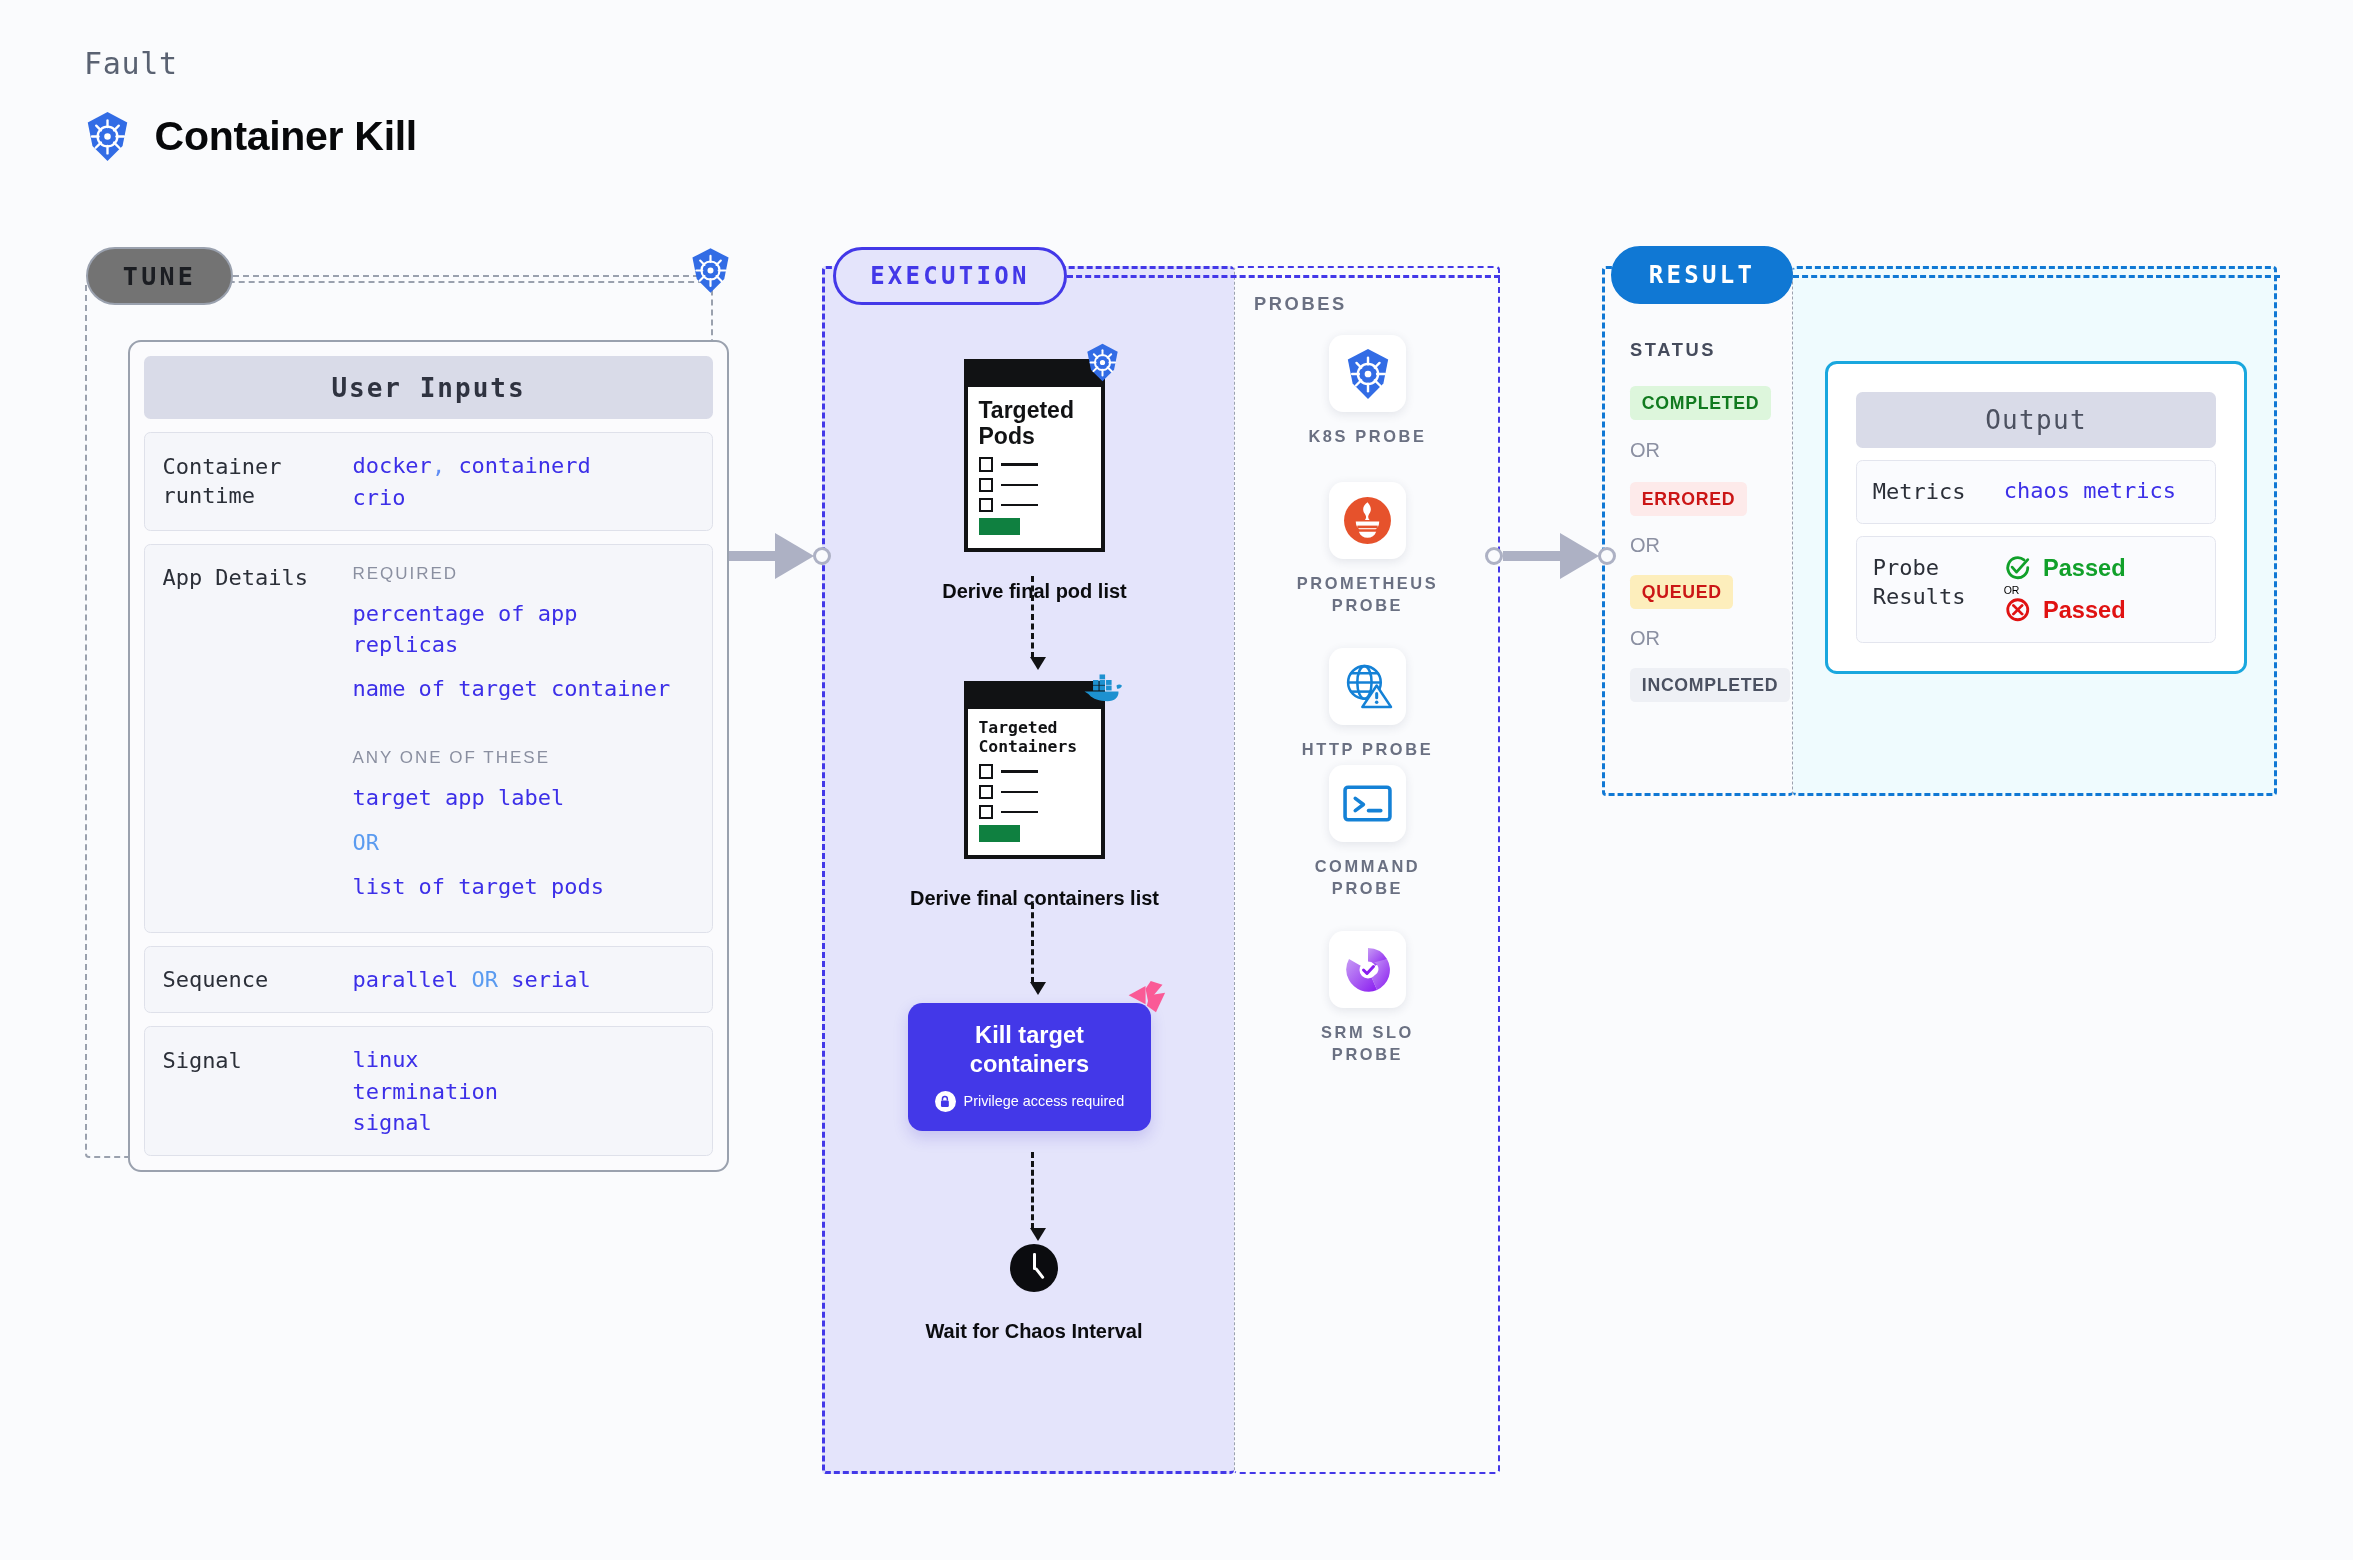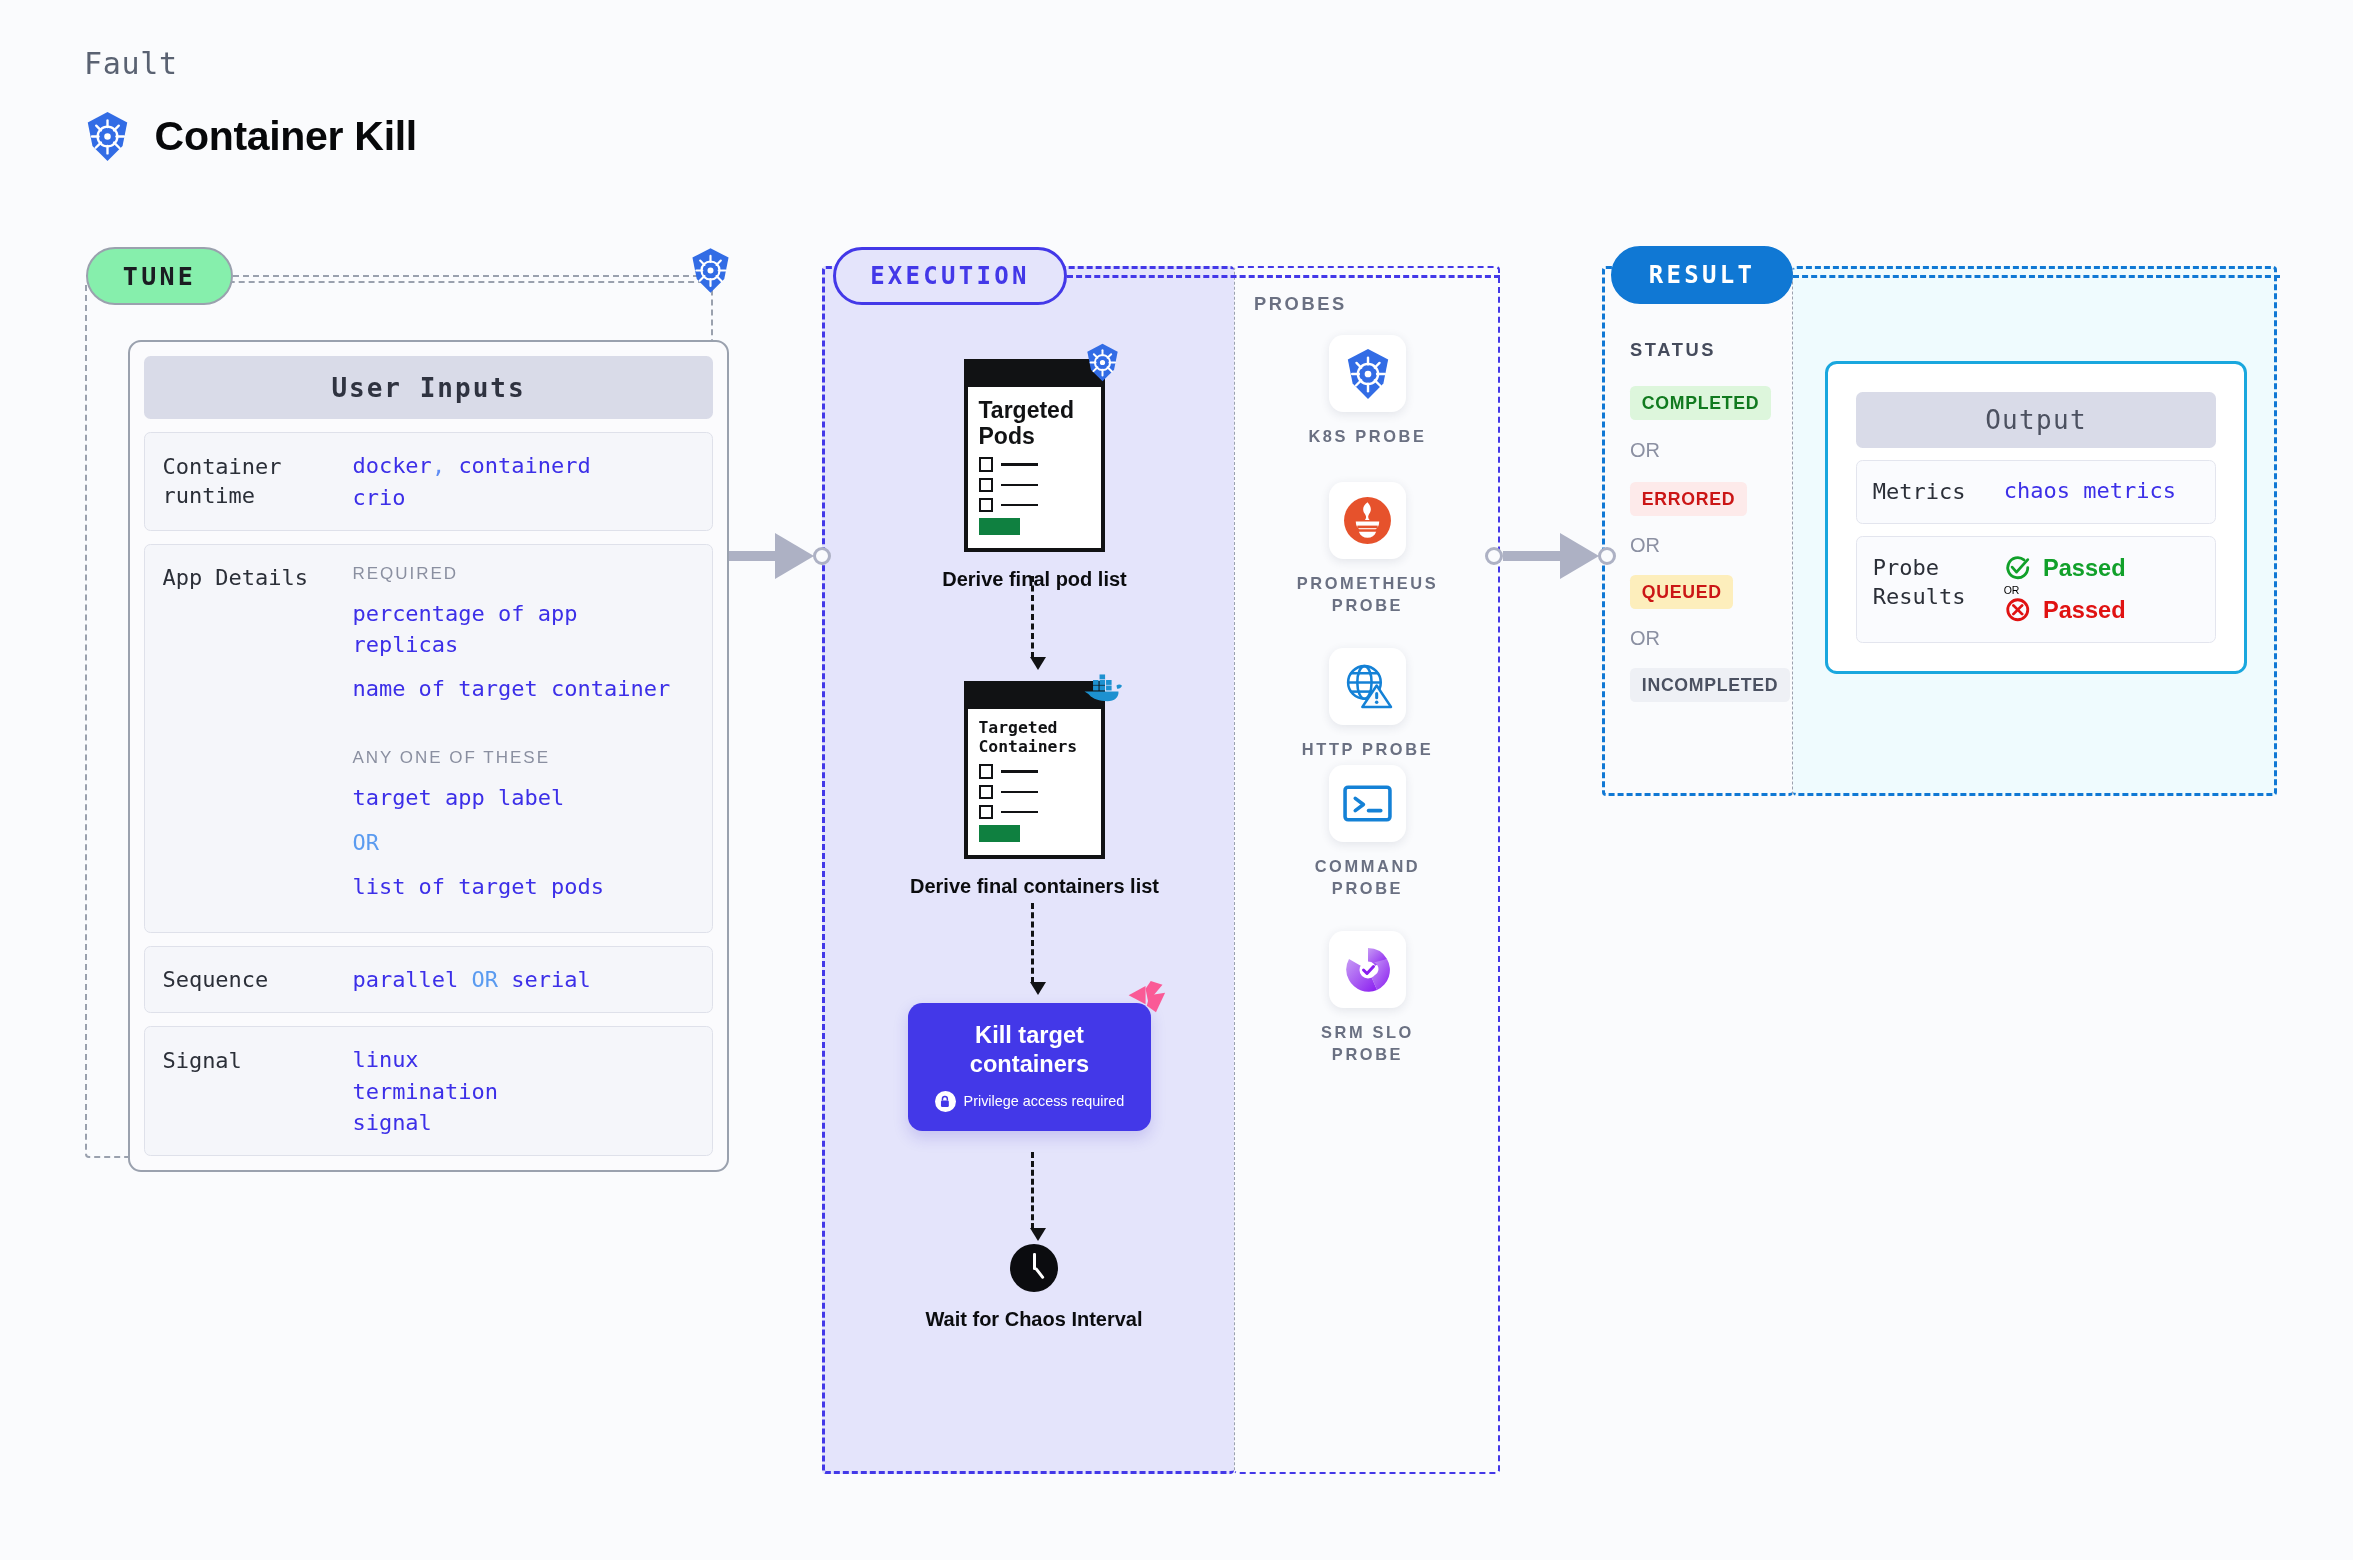--- a/index.html
+++ b/index.html
@@ -66,21 +66,21 @@
   .pill {
     position: absolute;
     display: flex; align-items: center; justify-content: center;
     border-radius: 65px;
     font-family: "DejaVu Sans Mono", monospace;
     font-weight: bold;
     letter-spacing: 3.3px;
   }
   #tune-pill {
     left: 86px; top: 247px; width: 147px; height: 58px;
-    background: #86efac; border: 2.6px solid #9aa1ae;
+    background: #737373; border: 2.6px solid #9aa1ae;
     color: #1b1d22; font-size: 25px;
   }
   #execution-pill {
     left: 833px; top: 247px; width: 234px; height: 58px;
     background: #e4e4fb; border: 3.3px solid #4338e8;
     color: #4338e8; font-size: 24px;
   }
   #result-pill {
     left: 1611px; top: 246px; width: 182px; height: 58px;
     background: #1078d4; border: 2px solid #1078d4;
@@ -157,21 +157,21 @@
     font-size: 17px; color: #8a8fa0; letter-spacing: 2px;
     margin-bottom: 11.8px; font-weight: normal;
   }
   .grp-item { margin-bottom: 13px; }
   .grp-gap { height: 29px; }
 
   
   .node { position: absolute; text-align: center; }
   .node-caption {
     font-size: 20px; font-weight: bold; color: #0b0c0f;
-    line-height: 1.24; margin-top: 15px;
+    line-height: 1.24; margin-top: 27px;
   }
   .doc-card {
     position: relative;
     width: 141px; background: #ffffff;
     border: 4.6px solid #111214;
     margin: 0 auto;
   }
   .doc-top { height: 23.6px; background: #111214; }
   .doc-body { padding: 10.5px 10.5px 13px 10.5px; text-align: left; }
   .doc-heading {

